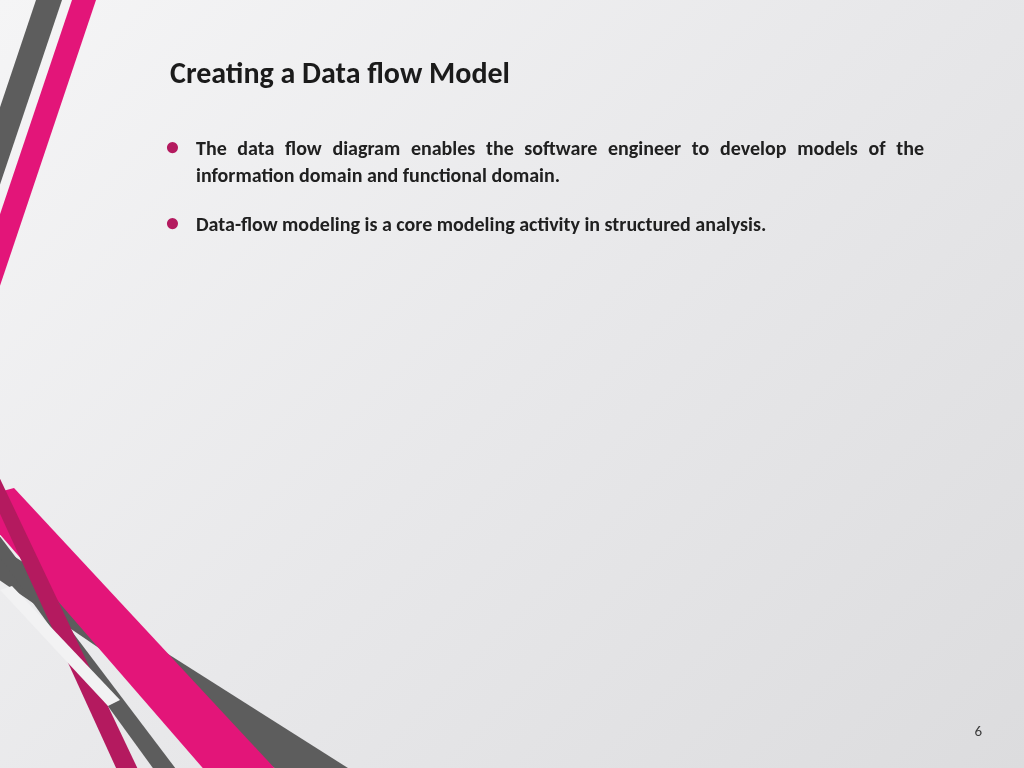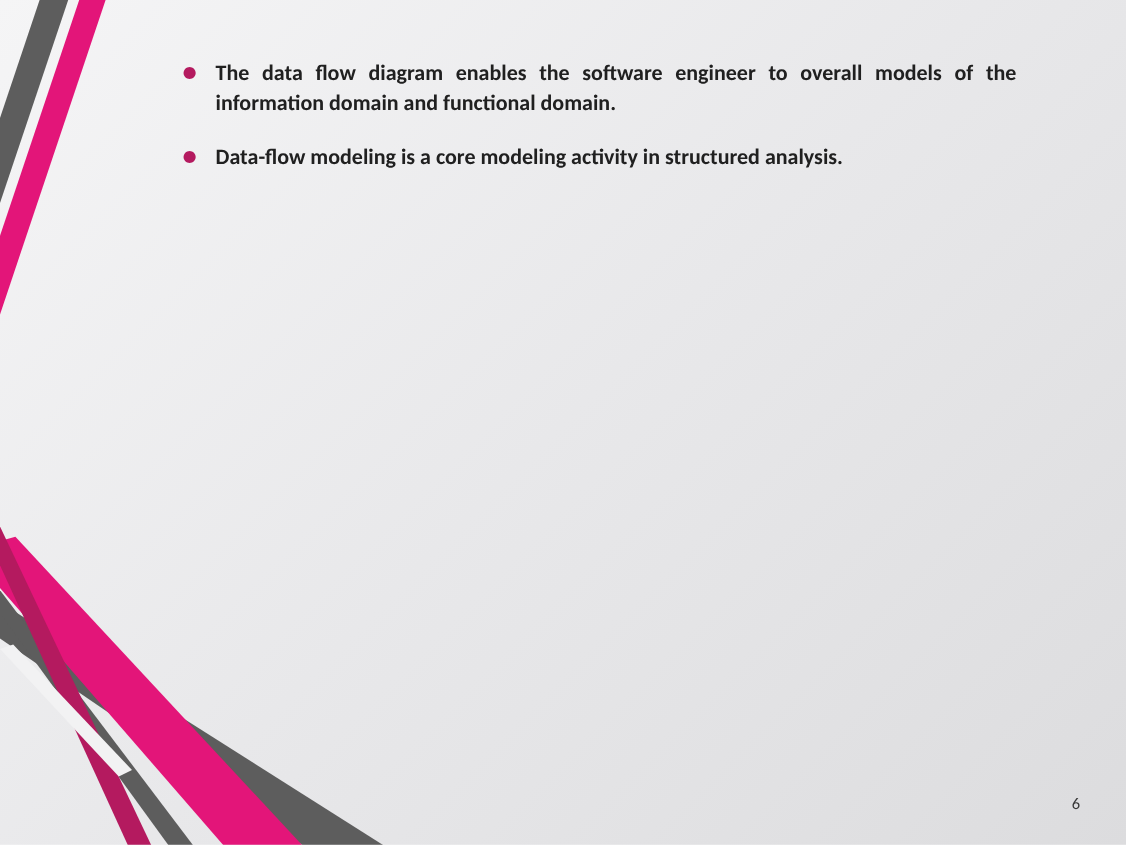--- a/index.html
+++ b/index.html
@@ -73,19 +73,20 @@
   <polygon points="-30,500 14,488 360,860 300,880" fill="#e31579"></polygon>
 
   <polygon points="-20,530 -8,526 260,880 240,888" fill="#5d5d5d"></polygon>
 
   <polygon points="-20,470 -6,466 200,900 180,908" fill="#b41a5f"></polygon>
 
   <polygon points="0,590 12,586 120,700 108,706" fill="#f2f2f3"></polygon>
 </svg>
 
 <div class="content">
+  <h1 class="title">Creating a Data flow Model</h1>
   <ul class="bullets">
-    <li>The data flow diagram enables the software engineer to overall models of the information domain and functional domain.</li>
+    <li>The data flow diagram enables the software engineer to develop models of the information domain and functional domain.</li>
     <li>Data-flow modeling is a core modeling activity in  structured analysis.</li>
   </ul>
 </div>
 
 <div class="page-number">6</div>
 
 </body></html>

